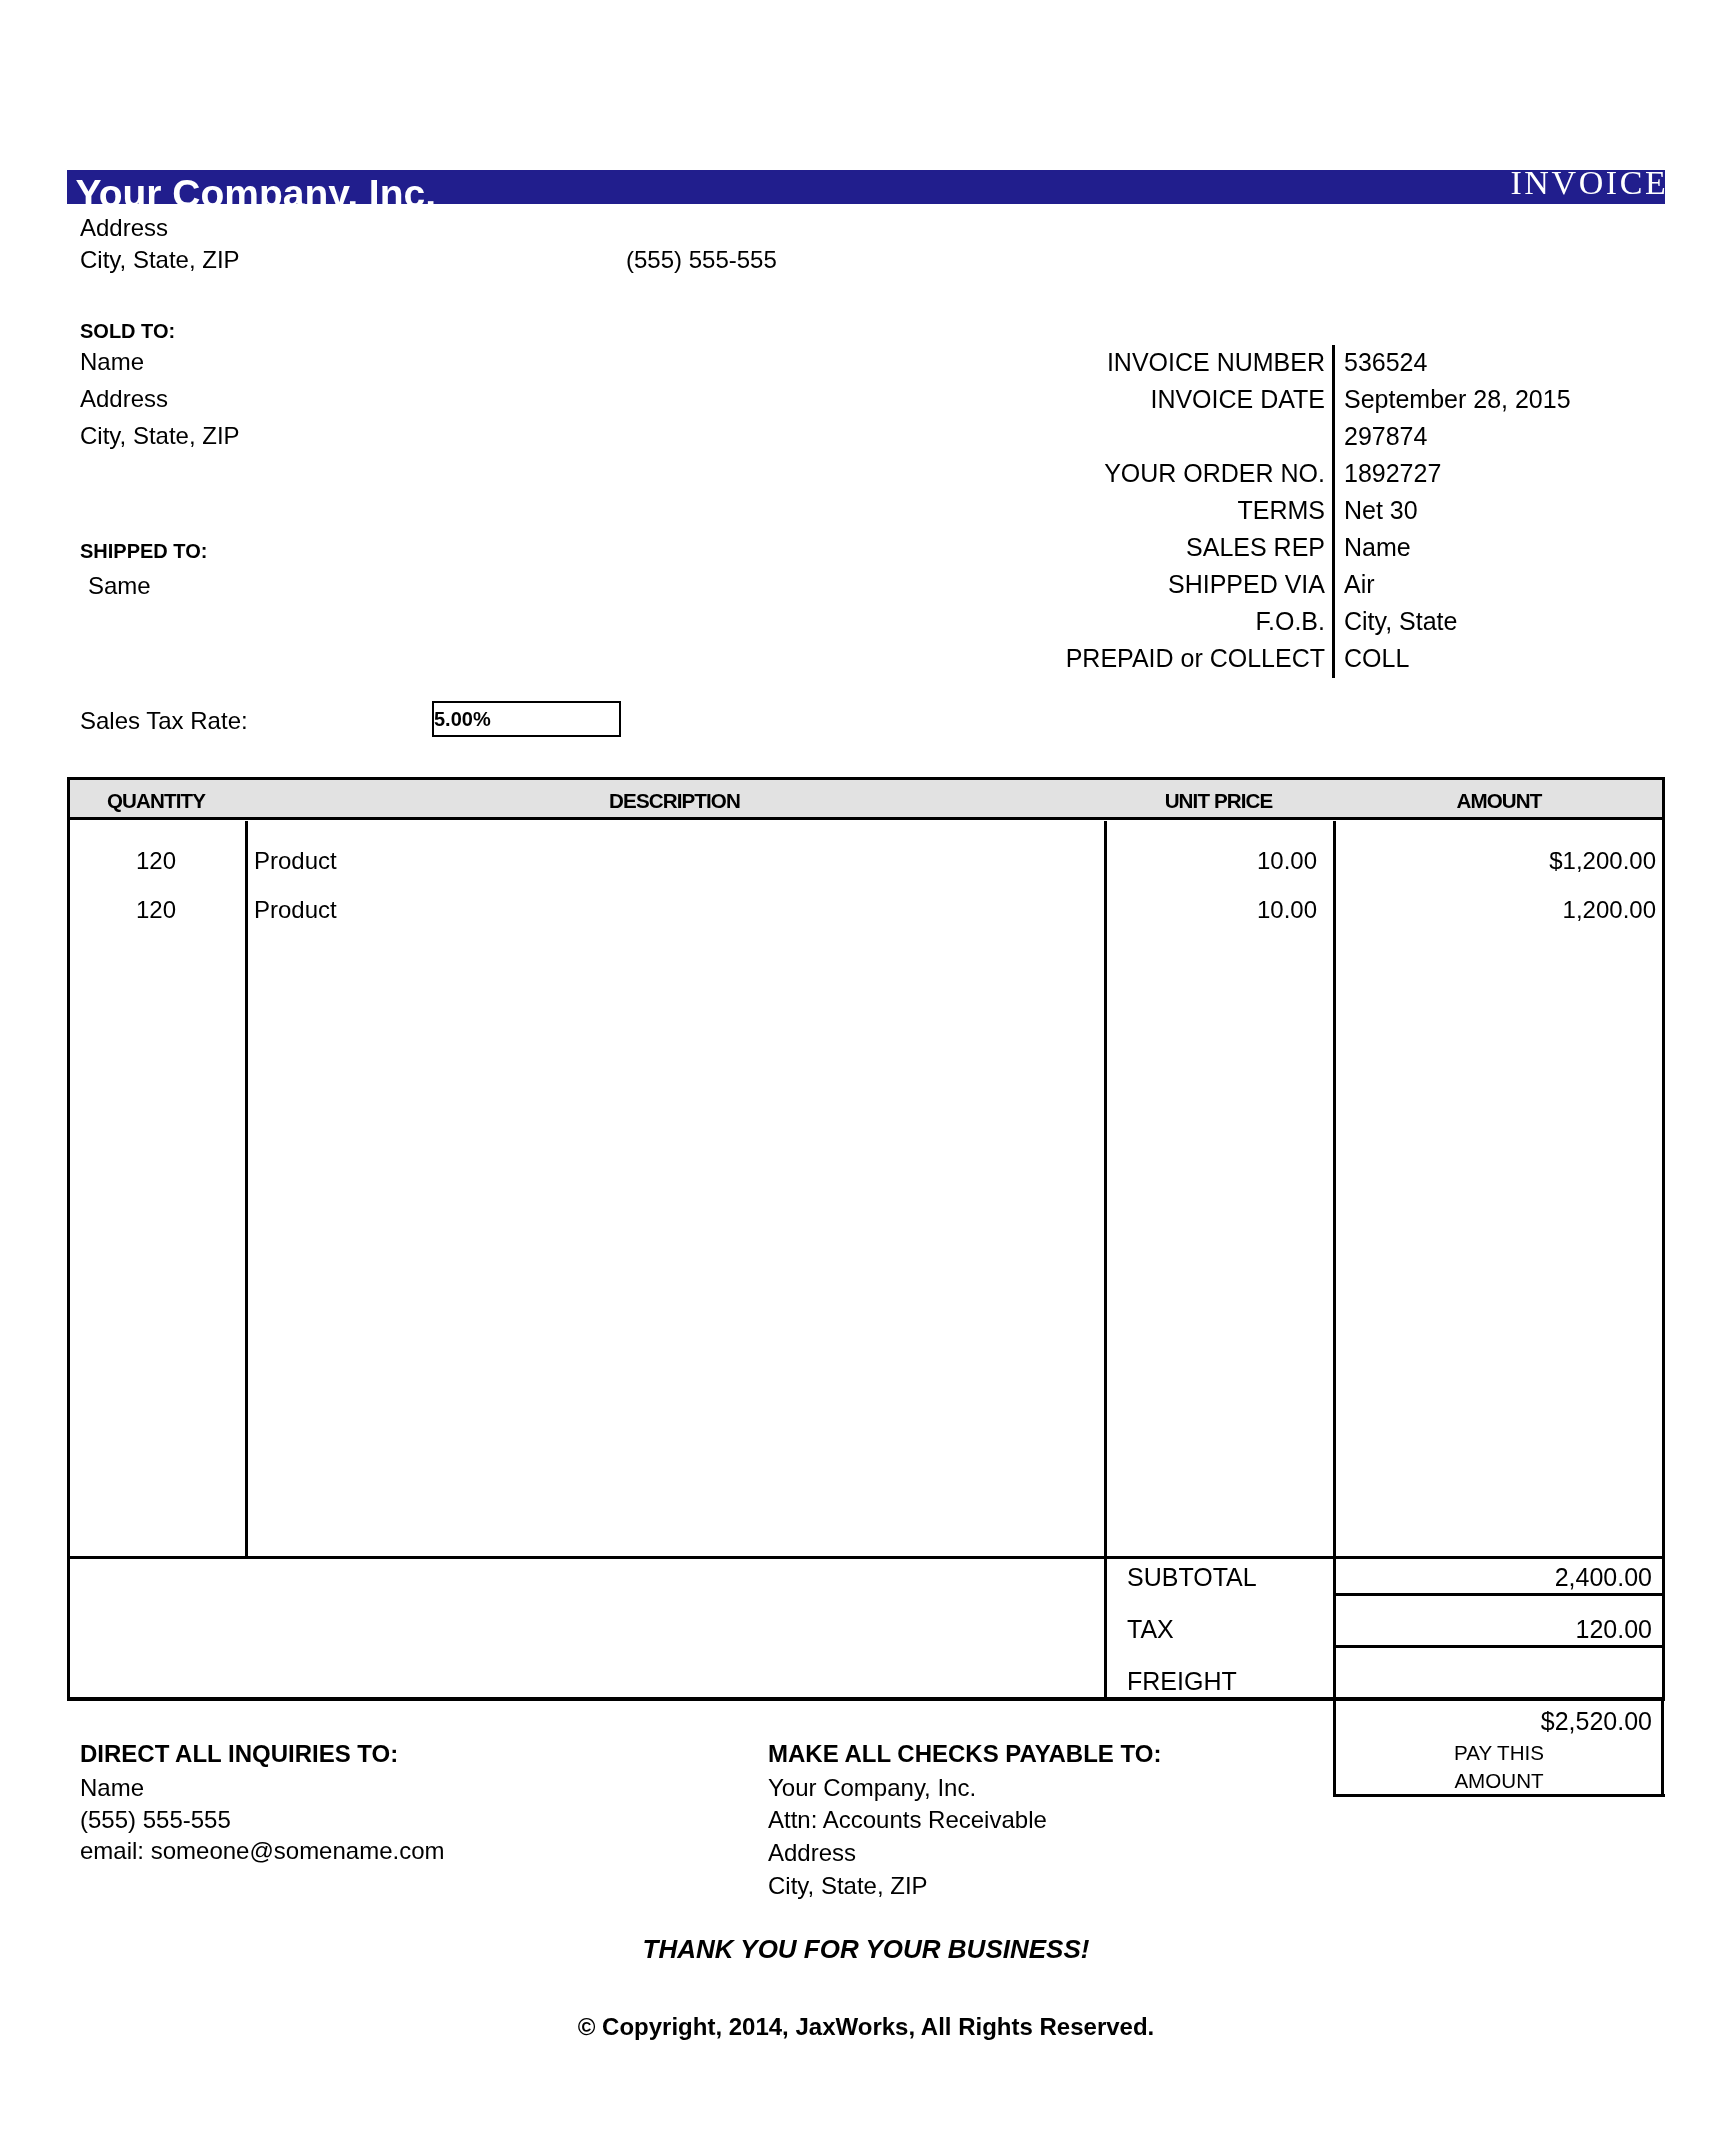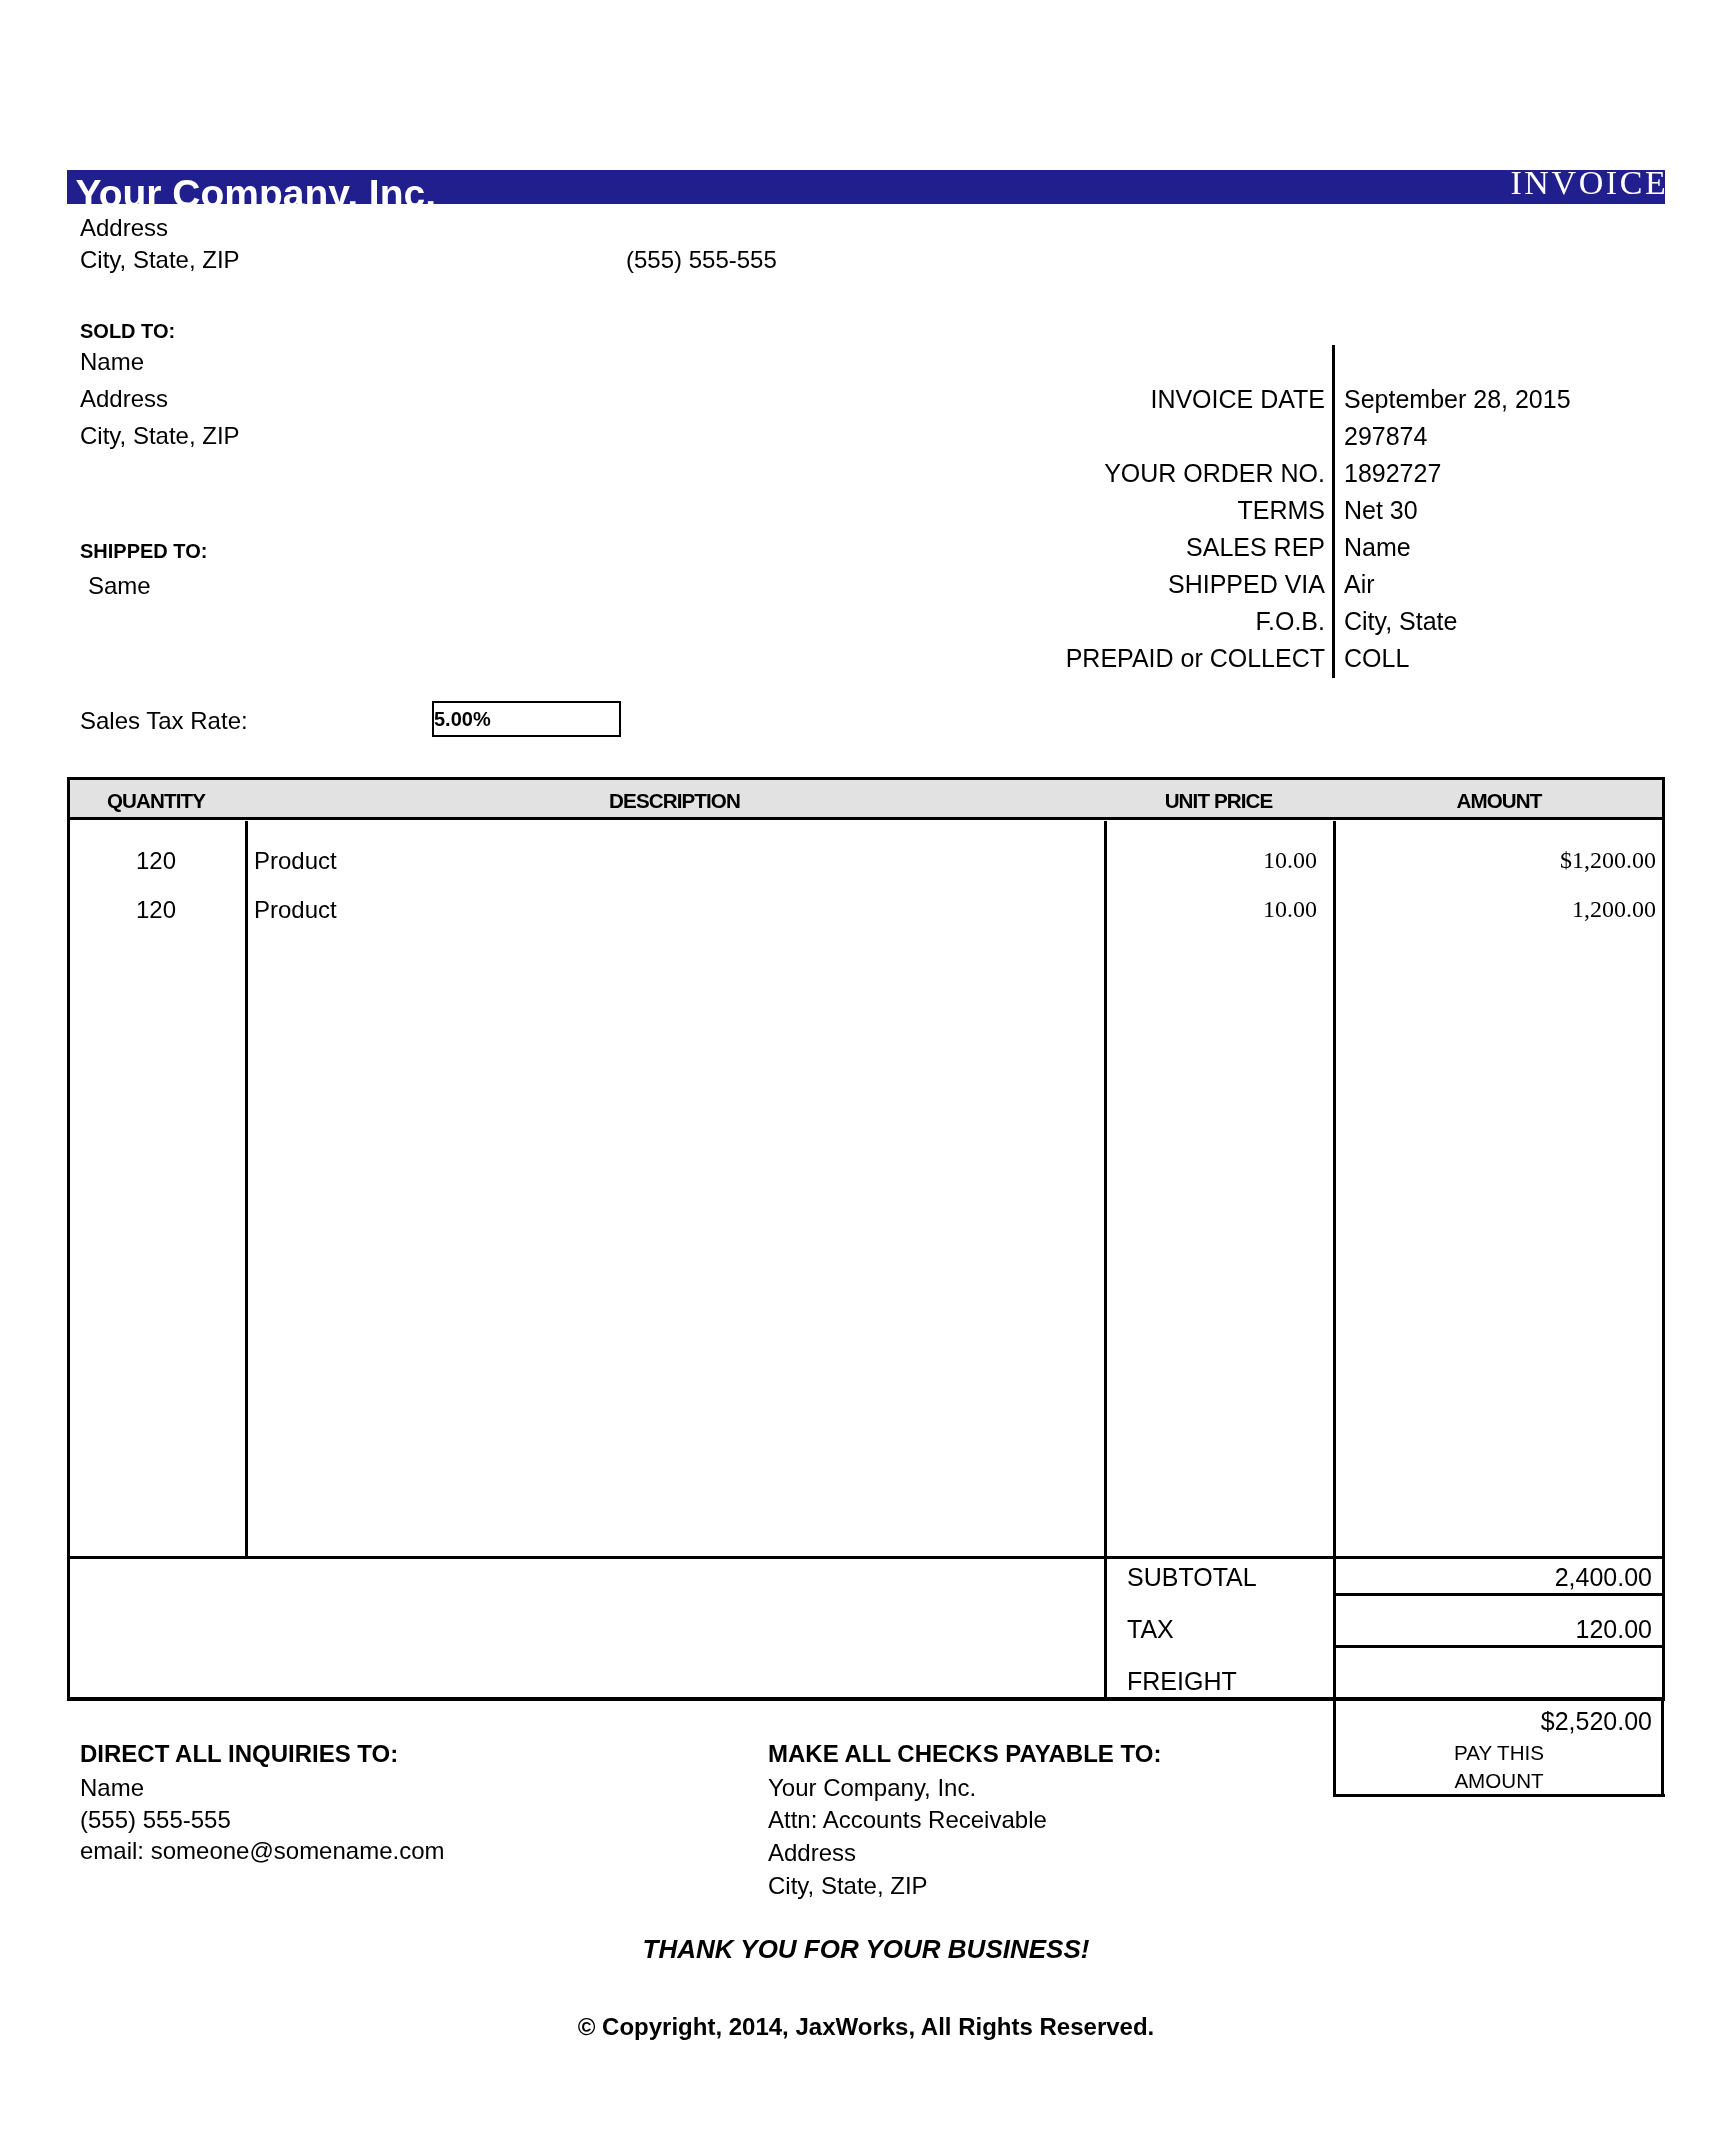--- a/index.html
+++ b/index.html
@@ -22,21 +22,21 @@
   .detail-value{position:absolute;left:613px;top:0;font-size:25px;line-height:37px;white-space:nowrap;}
   .detail-sep{left:1332px;top:345px;width:2.6px;height:333px;background:#000;}
   
   .tax-box{left:432px;top:701px;width:189px;height:36px;border:2.6px solid #000;box-sizing:border-box;
            display:flex;align-items:center;font-size:20px;font-weight:bold;}
   
   .hline,.vline{background:#000;}
   .thead-bg{left:67px;top:780px;width:1598px;height:40px;background:#e2e2e2;}
   .th{position:absolute;top:786px;font-size:20.6px;font-weight:bold;letter-spacing:-0.9px;text-align:center;line-height:29px;}
   .cell{position:absolute;font-size:24px;line-height:29px;white-space:nowrap;}
-  .right{text-align:right;font-family:Liberation Serif, serif;}
+  .right{text-align:right;}
   .center{text-align:center;}
   
   .tot-label{position:absolute;left:1127px;width:189px;font-size:25px;line-height:28px;}
   .tot-value{position:absolute;left:1342px;width:310px;text-align:right;font-size:25px;line-height:28px;}
   
   .pay-amount{left:1342px;top:1707px;width:310px;text-align:right;font-size:25px;}
   .pay-l1{left:1333px;top:1741px;width:332px;text-align:center;font-size:20.6px;}
   .pay-l2{left:1333px;top:1769px;width:332px;text-align:center;font-size:20.6px;}
   
   .foot-label{font-size:24px;font-weight:bold;white-space:nowrap;}
@@ -59,20 +59,24 @@
 
   <div class="abs small-label" style="left:80px;top:320px;">SOLD TO:</div>
   <div class="abs text-28" style="left:80px;top:348px;">Name</div>
   <div class="abs text-28" style="left:80px;top:385px;">Address</div>
   <div class="abs text-28" style="left:80px;top:422px;">City, State, ZIP</div>
 
   <div class="abs small-label" style="left:80px;top:540px;">SHIPPED TO:</div>
   <div class="abs text-28" style="left:88px;top:572px;">Same</div>
 
   <div class="abs detail-sep"></div>
+  <div class="detail-row" style="left:731px;top:344px;">
+    <span class="detail-label">INVOICE NUMBER</span>
+    <span class="detail-value">536524</span>
+  </div>
   <div class="detail-row" style="left:731px;top:381px;">
     <span class="detail-label">INVOICE DATE</span>
     <span class="detail-value">September 28, 2015</span>
   </div>
   <div class="detail-row" style="left:731px;top:418px;">
     <span class="detail-value">297874</span>
   </div>
   <div class="detail-row" style="left:731px;top:455px;">
     <span class="detail-label">YOUR ORDER NO.</span>
     <span class="detail-value">1892727</span>

